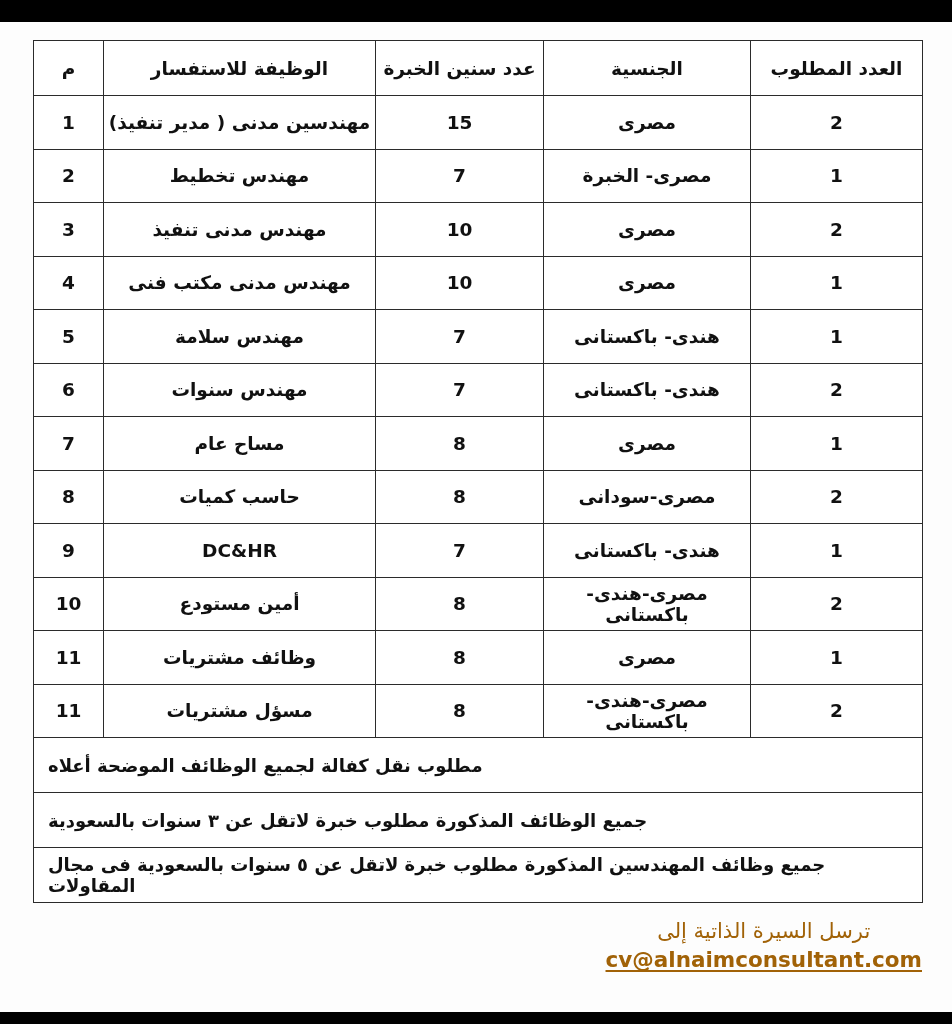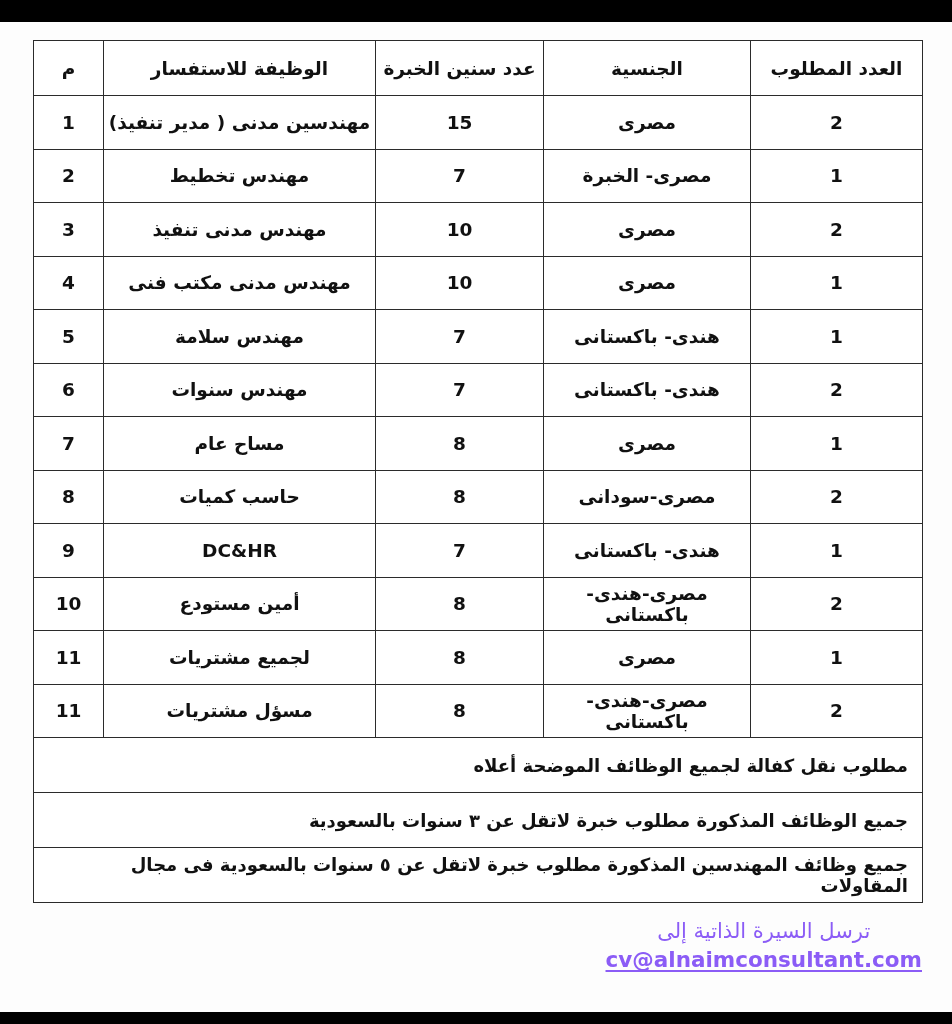--- a/index.html
+++ b/index.html
@@ -86,39 +86,39 @@
     font-size: 18.5px;
     letter-spacing: 0;
   }
   td.latin {
     direction: ltr;
     font-size: 18.5px;
   }
 
   tr.note td {
     height: 54px;
-    text-align: right;
+    text-align: left;
     font-size: 18px;
     font-weight: 700;
     padding: 0 14px;
   }
 
   .contacts {
     position: absolute;
     left: 33px;
     top: 895px;
     width: 889px;
     display: flex;
     flex-direction: row;
     justify-content: space-between;
     align-items: flex-start;
   }
   .contact-block {
     text-align: center;
-    color: #8b5cf6;
+    color: #a16207;
   }
   .contact-block .label {
     font-size: 21px;
     font-weight: 400;
     line-height: 1.35;
     white-space: nowrap;
   }
   .contact-block .value {
     font-size: 21.5px;
     font-weight: 700;
@@ -223,21 +223,21 @@
           <td class="num">2</td>
           <td class="ar">مصرى-هندى- باكستانى</td>
           <td class="num">8</td>
           <td class="ar">أمين مستودع</td>
           <td class="num">10</td>
         </tr>
         <tr>
           <td class="num">1</td>
           <td class="ar">مصرى</td>
           <td class="num">8</td>
-          <td class="ar">لجميع مشتريات</td>
+          <td class="ar">وظائف مشتريات</td>
           <td class="num">11</td>
         </tr>
         <tr>
           <td class="num">2</td>
           <td class="ar">مصرى-هندى- باكستانى</td>
           <td class="num">8</td>
           <td class="ar">مسؤل مشتريات</td>
           <td class="num">11</td>
         </tr>
 

